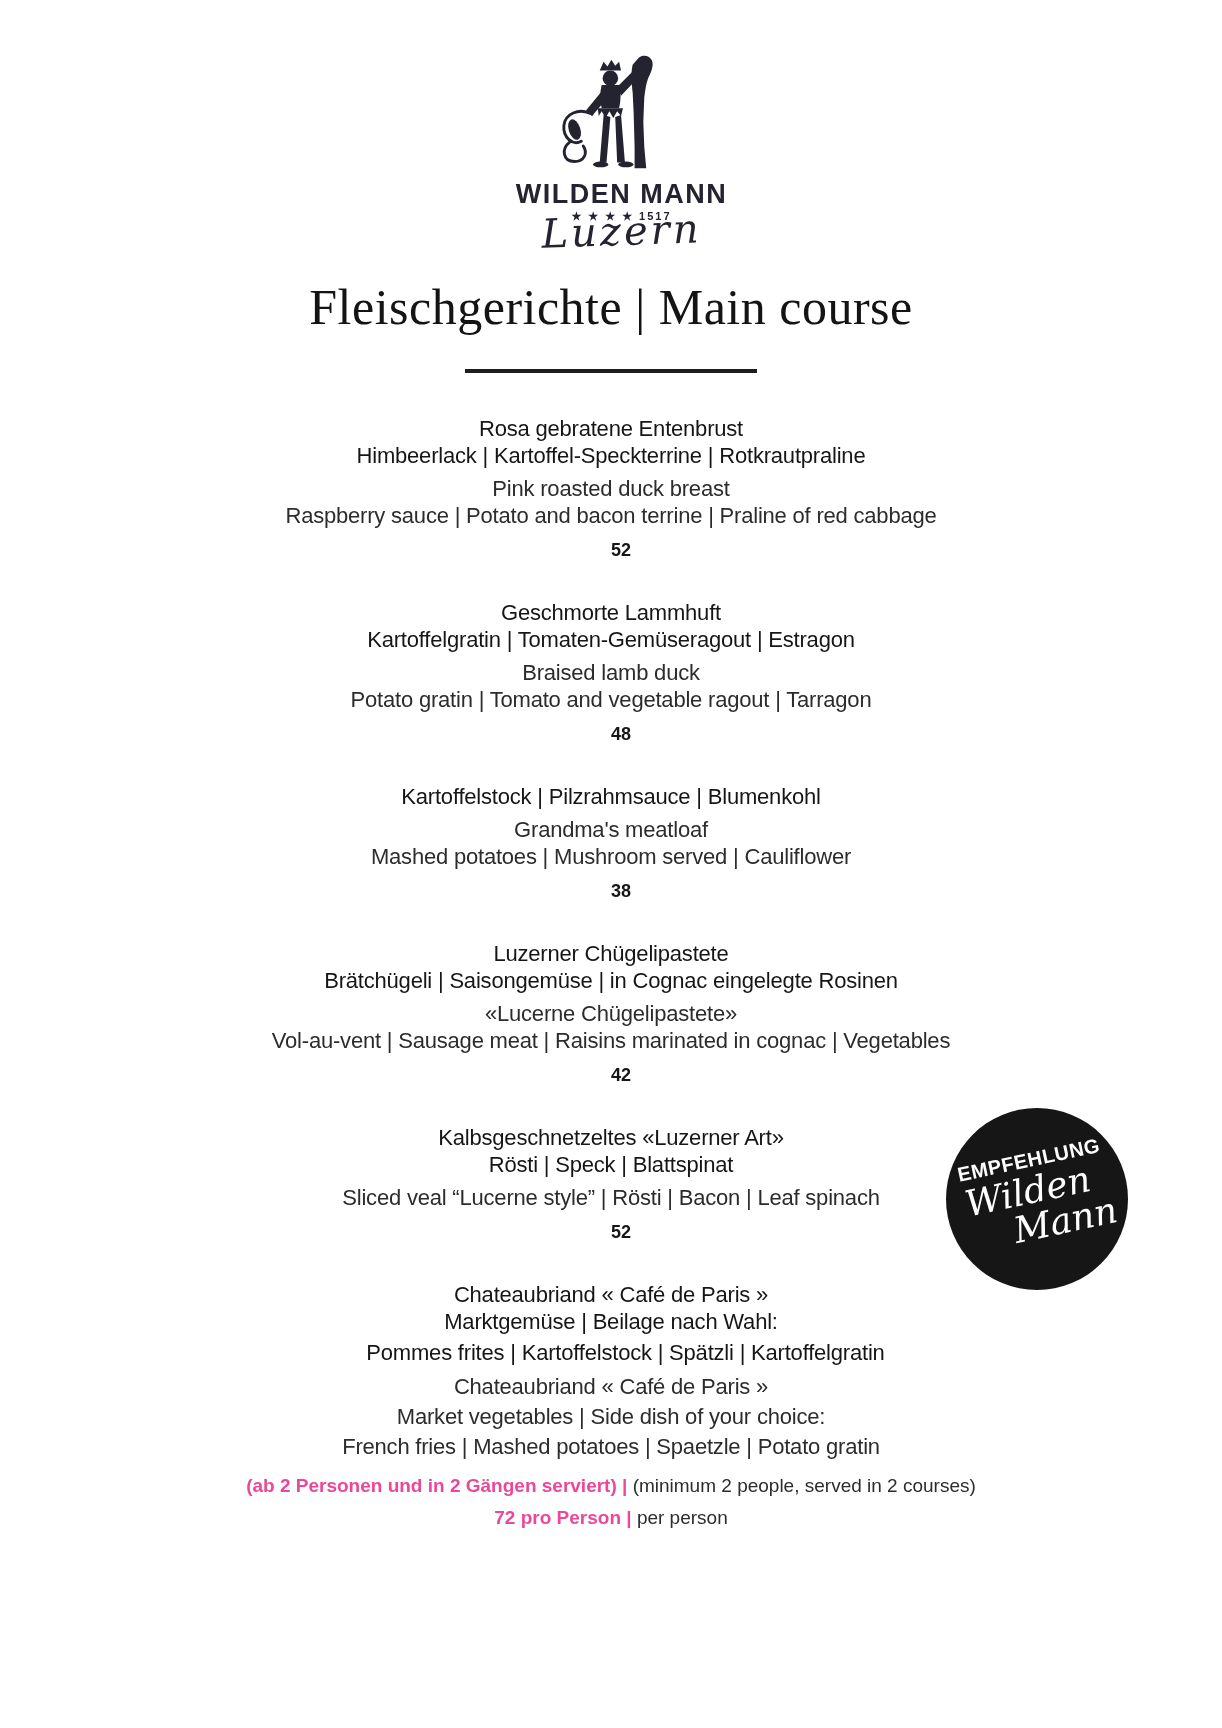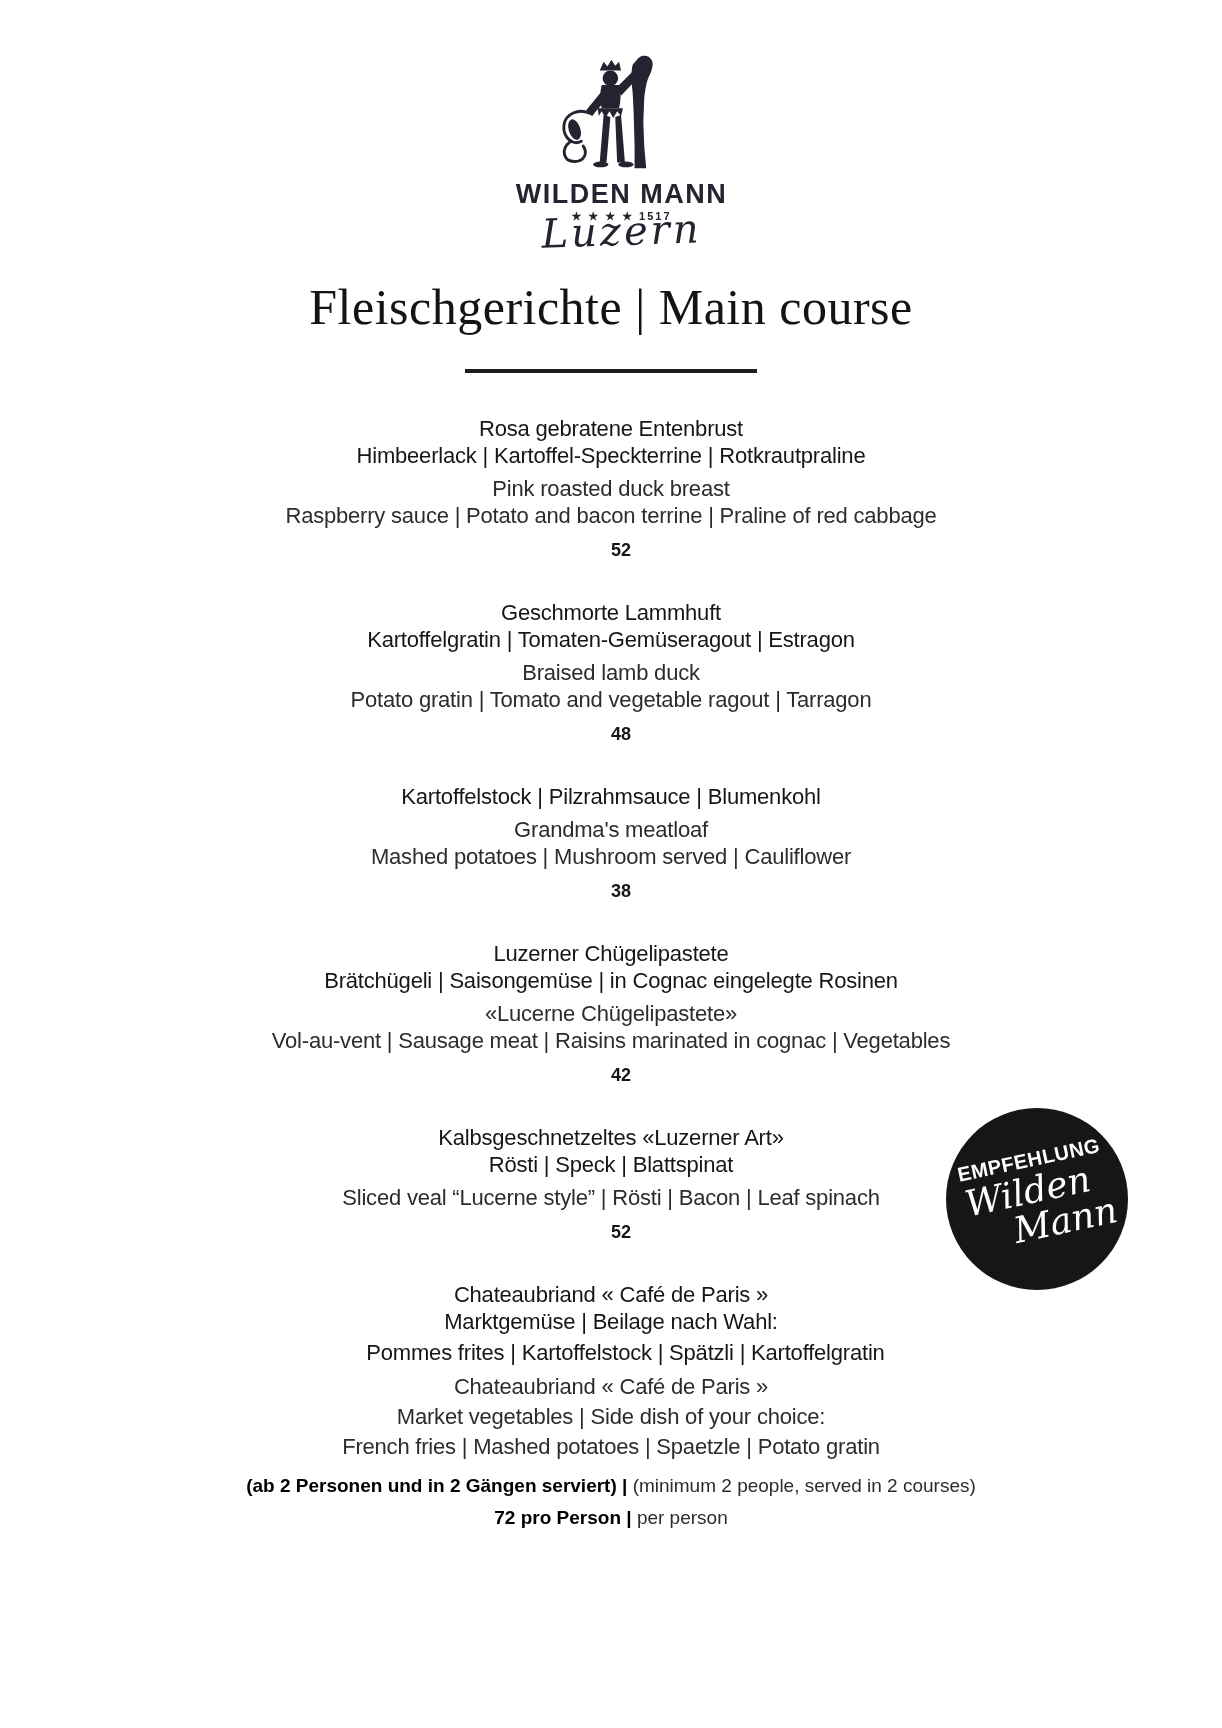--- a/index.html
+++ b/index.html
@@ -53,21 +53,21 @@
   .en{
     font-weight:400;font-size:22px;line-height:27px;
     color:#2c2c2c;letter-spacing:-0.2px;
   }
   .en-tall{line-height:30px;}
   .price{
     font-weight:700;font-size:18px;line-height:22px;
     color:#161616;margin-top:10px;margin-left:20px;
   }
   .serving-note{font-size:19px;line-height:24px;margin-top:12px;color:#2c2c2c;}
-  .serving-note b, .pp-line b{font-weight:700;color:#000000;}
+  .serving-note b, .pp-line b{font-weight:700;color:#ec4899;}
   .pp-line{font-size:19px;line-height:24px;margin-top:8px;color:#2c2c2c;}
 
   
   .badge{
     position:absolute;left:946px;top:1108px;
     width:182px;height:182px;border-radius:50%;
     background:#161616;color:#ffffff;
   }
   .badge-inner{
     position:absolute;left:0;top:0;width:182px;height:182px;

